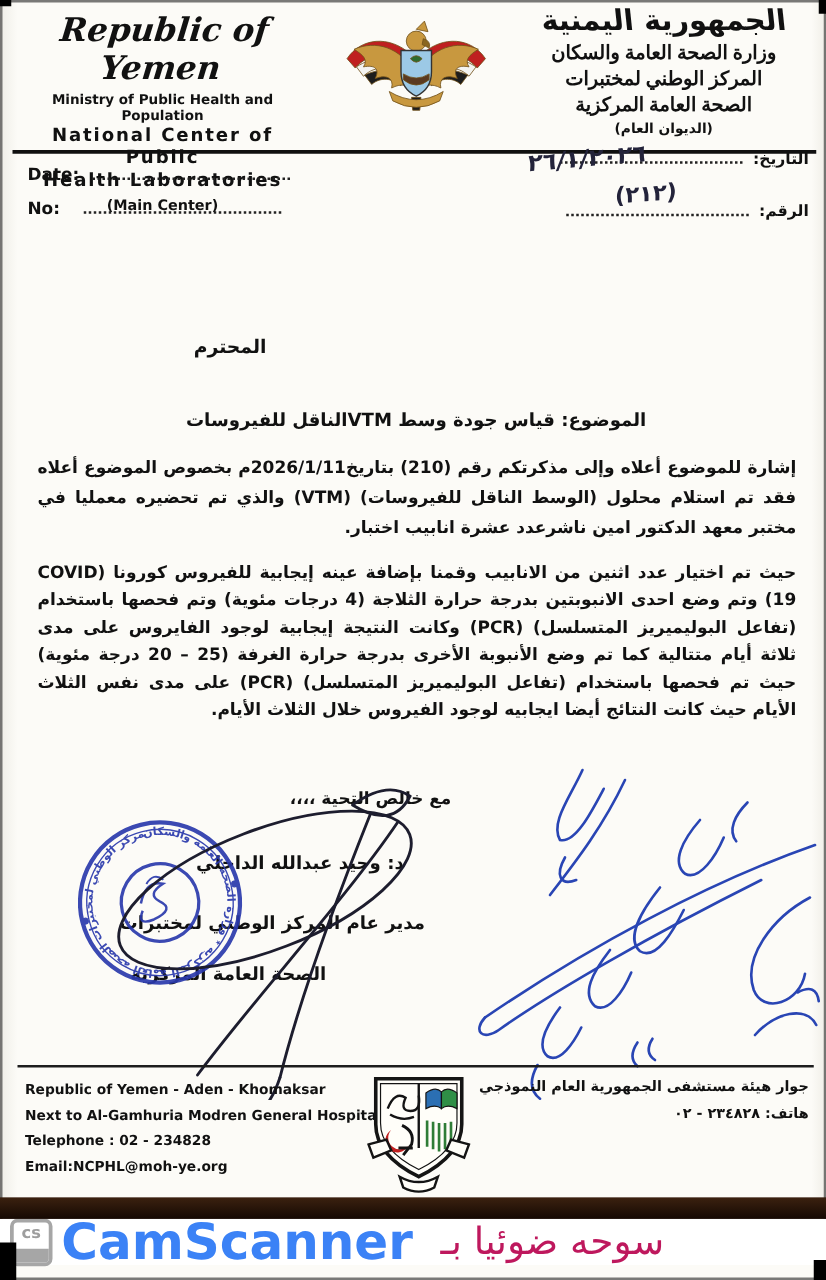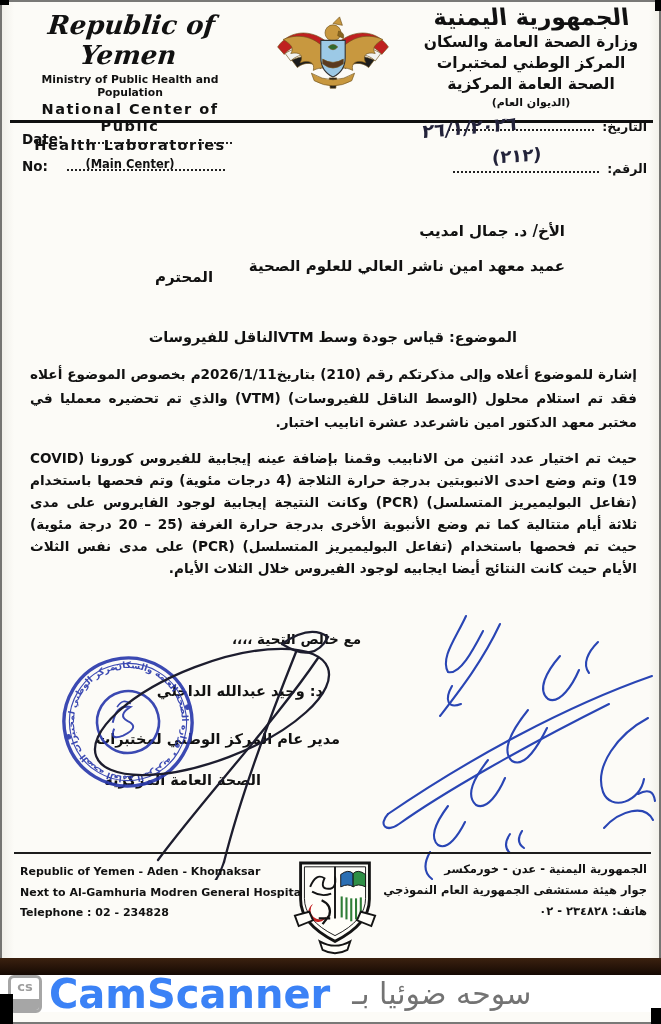--- a/index.html
+++ b/index.html
@@ -10,21 +10,21 @@
   .edge{position:absolute;background:#000;z-index:9;}
   
   #hdr-en{position:absolute;left:14px;top:10px;width:232px;text-align:center;}
   .en-country{font-family:"DejaVu Serif",serif;font-style:italic;font-weight:bold;font-size:26px;transform:skewX(-6deg);line-height:30px;}
   .en-ministry{font-size:10.8px;font-weight:bold;margin-top:3px;}
   .en-center{font-size:14.5px;font-weight:bold;letter-spacing:1.5px;line-height:17px;margin-top:2px;}
   .en-sub{font-size:11.5px;font-weight:bold;margin-top:3px;}
   #emblem{position:absolute;left:272px;top:8px;}
   #hdr-ar{position:absolute;right:10px;top:2px;width:240px;text-align:center;direction:rtl;}
   .ar-country{font-size:23px;font-weight:bold;line-height:30px;transform:skewX(6deg);}
-  .ar-line{font-size:15.5px;font-weight:bold;line-height:21px;}
+  .ar-line{font-size:15.5px;font-weight:bold;line-height:21px;font-family:Liberation Serif, serif;}
   .ar-sub{font-size:11px;font-weight:bold;margin-top:1px;}
   #hdr-line{position:absolute;left:10px;right:8px;top:120px;height:3px;background:#101010;}
   
   .ref-row-en{position:absolute;left:22px;font-size:13.5px;font-weight:bold;}
   .ref-row-ar{position:absolute;right:14px;font-size:12.5px;font-weight:bold;direction:rtl;}
   .dots{display:inline-block;border-bottom:2px dotted #222;height:11px;vertical-align:baseline;}
   .hw{position:absolute;color:#23233a;font-weight:bold;white-space:nowrap;}
   
   .ar{direction:rtl;}
   #addr{position:absolute;right:96px;top:222px;text-align:right;font-weight:bold;font-size:15px;}
@@ -41,21 +41,21 @@
   #ftr-en{position:absolute;left:20px;top:862px;font-size:11px;font-weight:bold;line-height:20.5px;}
   #ftr-ar{position:absolute;right:14px;top:859px;direction:rtl;text-align:right;font-size:11.5px;font-weight:bold;line-height:21px;}
   #ftr-logo{position:absolute;left:292px;top:856px;}
   #bottom-bar{position:absolute;left:0;right:0;top:958px;height:17px;
         background:linear-gradient(#47291397,#150903),#2a150a;z-index:5;}
   #watermark{position:absolute;left:0;right:0;top:975px;height:37px;background:#fff;display:flex;align-items:center;z-index:4;}
   .cs-badge{position:relative;width:28px;height:32px;border:3px solid #a6a6a6;border-radius:6px;margin-left:8px;flex:0 0 auto;}
   .cs-badge span{position:absolute;top:1px;left:0;right:0;text-align:center;font-size:13px;font-weight:bold;color:#9e9e9e;}
   .cs-badge .cs-bottom{position:absolute;bottom:0;left:0;right:0;height:11px;background:#a6a6a6;border-radius:0 0 3px 3px;}
   .wm-latin{font-size:40px;color:#3b82f6;font-weight:bold;letter-spacing:0;margin-left:7px;white-space:nowrap;}
-  .wm-ar{font-size:30px;color:#737373;direction:rtl;margin-left:22px;white-space:nowrap;}
+  .wm-ar{font-size:30px;color:#be185d;direction:rtl;margin-left:22px;white-space:nowrap;}
   svg{display:block;}
   .inkK{fill:none;stroke:#1d1d2e;stroke-width:2.3;stroke-linecap:round;}
   .inkB{fill:none;stroke:#2945b4;stroke-width:2.1;stroke-linecap:round;}
 </style>
 </head>
 <body>
 
 <div class="page">
 
   <div class="edge" style="left:0;top:0;width:9px;height:5px;"></div>
@@ -122,24 +122,20 @@
     <span>التاريخ:</span>
     <span class="dots" style="width:146px;margin-right:4px;"></span>
   </div>
   <div class="ref-row-ar" style="top:160px;">
     <span>الرقم:</span>
     <span class="dots" style="width:146px;margin-right:4px;"></span>
   </div>
   <div class="hw" style="left:422px;top:116px;font-size:19px;letter-spacing:3px;transform:rotate(-5deg) skewX(-10deg);">٢٦/١/٢٠٢٦</div>
   <div class="hw" style="left:492px;top:145px;font-size:18px;letter-spacing:2px;transform:rotate(-4deg) skewX(-6deg);">(٢١٢)</div>
 
-  <div id="addr" class="ar">
-    <div>الأخ/ د. جمال امديب</div>
-    <div class="l2">عميد معهد امين ناشر العالي للعلوم الصحية</div>
-  </div>
   <div id="honorific" class="ar">المحترم</div>
 
   <div id="subject" class="ar">الموضوع: قياس جودة وسط VTMالناقل للفيروسات</div>
   <div id="body1" class="para ar" style="top:362px;">إشارة للموضوع أعلاه وإلى مذكرتكم رقم (210) بتاريخ2026/1/11م بخصوص الموضوع أعلاه فقد تم استلام محلول (الوسط الناقل للفيروسات) (VTM) والذي تم تحضيره معمليا في مختبر معهد الدكتور امين ناشرعدد عشرة انابيب اختبار.</div>
   <div id="body2" class="para ar" style="top:447px;">حيث تم اختيار عدد اثنين من الانابيب وقمنا بإضافة عينه إيجابية للفيروس كورونا (COVID 19) وتم وضع احدى الانبوبتين بدرجة حرارة الثلاجة (4 درجات مئوية) وتم فحصها باستخدام (تفاعل البوليميريز المتسلسل) (PCR) وكانت النتيجة إيجابية لوجود الفايروس على مدى ثلاثة أيام متتالية كما تم وضع الأنبوبة الأخرى بدرجة حرارة الغرفة (‪20 – 25‬ درجة مئوية) حيث تم فحصها باستخدام (تفاعل البوليميريز المتسلسل) (PCR) على مدى نفس الثلاث الأيام حيث كانت النتائج أيضا ايجابيه لوجود الفيروس خلال الثلاث الأيام.</div>
   <div id="closing" class="ar">مع خالص التحية ،،،،</div>
 
   <div class="sig-line" style="right:338px;top:683px;">د: وحيد عبدالله الداخلي</div>
   <div class="sig-line" style="right:321px;top:731px;">مدير عام المركز الوطني لمختبرات</div>
   <div class="sig-line" style="right:400px;top:772px;">الصحة العامة المركزية</div>
@@ -184,20 +180,21 @@
     <path class="inkB" d="M638 194 q 15 -8 17 7"></path>
     <path class="inkB" d="M510 234 q -8 12 0 19 m 12 -22 q -7 11 2 17"></path>
   </svg>
 
   <div id="ftr-line"></div>
 
   <div id="ftr-en">
     <div>Republic of Yemen - Aden - Khomaksar</div>
     <div>Next to Al-Gamhuria Modren General  Hospital</div>
     <div>Telephone : 02 - 234828</div>
+    <div>Email:NCPHL@moh-ye.org</div>
   </div>
 
   <svg id="ftr-logo" width="86" height="100" viewBox="0 0 90 100">
     <path d="M9 5 h72 v38 q0 26 -36 44 q-36 -18 -36 -44 z" fill="#fffef9" stroke="#141414" stroke-width="3"></path>
     <path d="M13 9 h64 v33 q0 23 -32 39 q-32 -16 -32 -39 z" fill="none" stroke="#141414" stroke-width="1"></path>
     <line x1="45" y1="9" x2="45" y2="63" stroke="#141414" stroke-width="2"></line>
     <path d="M19 30 q6 -15 15 -9 q-5 11 4 11 q9 0 7 -13 m-24 16 q10 6 20 2" fill="none" stroke="#141414" stroke-width="2"></path>
     <path d="M51 17 q8 -6 13 -1 v14 q-5 -4 -13 0 z" fill="#2b6fb3" stroke="#141414" stroke-width="1"></path>
     <path d="M77 17 q-8 -6 -13 -1 v14 q5 -4 13 0 z" fill="#2f8f46" stroke="#141414" stroke-width="1"></path>
     <g stroke="#2f7d37" stroke-width="2.2">
@@ -208,21 +205,20 @@
       <line x1="72" y1="41" x2="72" y2="61"></line>
     </g>
     <path d="M22 48 a10 10 0 1 0 14 13 a8 8 0 1 1 -14 -13" fill="#c22222"></path>
     <path d="M31 44 q11 5 8 16 l-7 9 m-4 -6 h12" fill="none" stroke="#141414" stroke-width="2.4"></path>
     <path d="M3 60 l15 -4 4 9 -15 6 z" fill="#fffef9" stroke="#141414" stroke-width="2"></path>
     <path d="M87 60 l-15 -4 -4 9 15 6 z" fill="#fffef9" stroke="#141414" stroke-width="2"></path>
     <path d="M29 87 q16 9 32 0 l-3 9 q-13 7 -26 0 z" fill="#fffef9" stroke="#141414" stroke-width="2"></path>
   </svg>
 
   <div id="ftr-ar">
-    <div>الجمهورية اليمنية - عدن - خورمكسر</div>
     <div>جوار هيئة مستشفى الجمهورية العام النموذجي</div>
     <div>هاتف: ٢٣٤٨٢٨ - ٠٢</div>
   </div>
 
   <div id="bottom-bar"></div>
 
   <div id="watermark">
     <div class="cs-badge">
       <span>cs</span>
       <div class="cs-bottom"></div>

